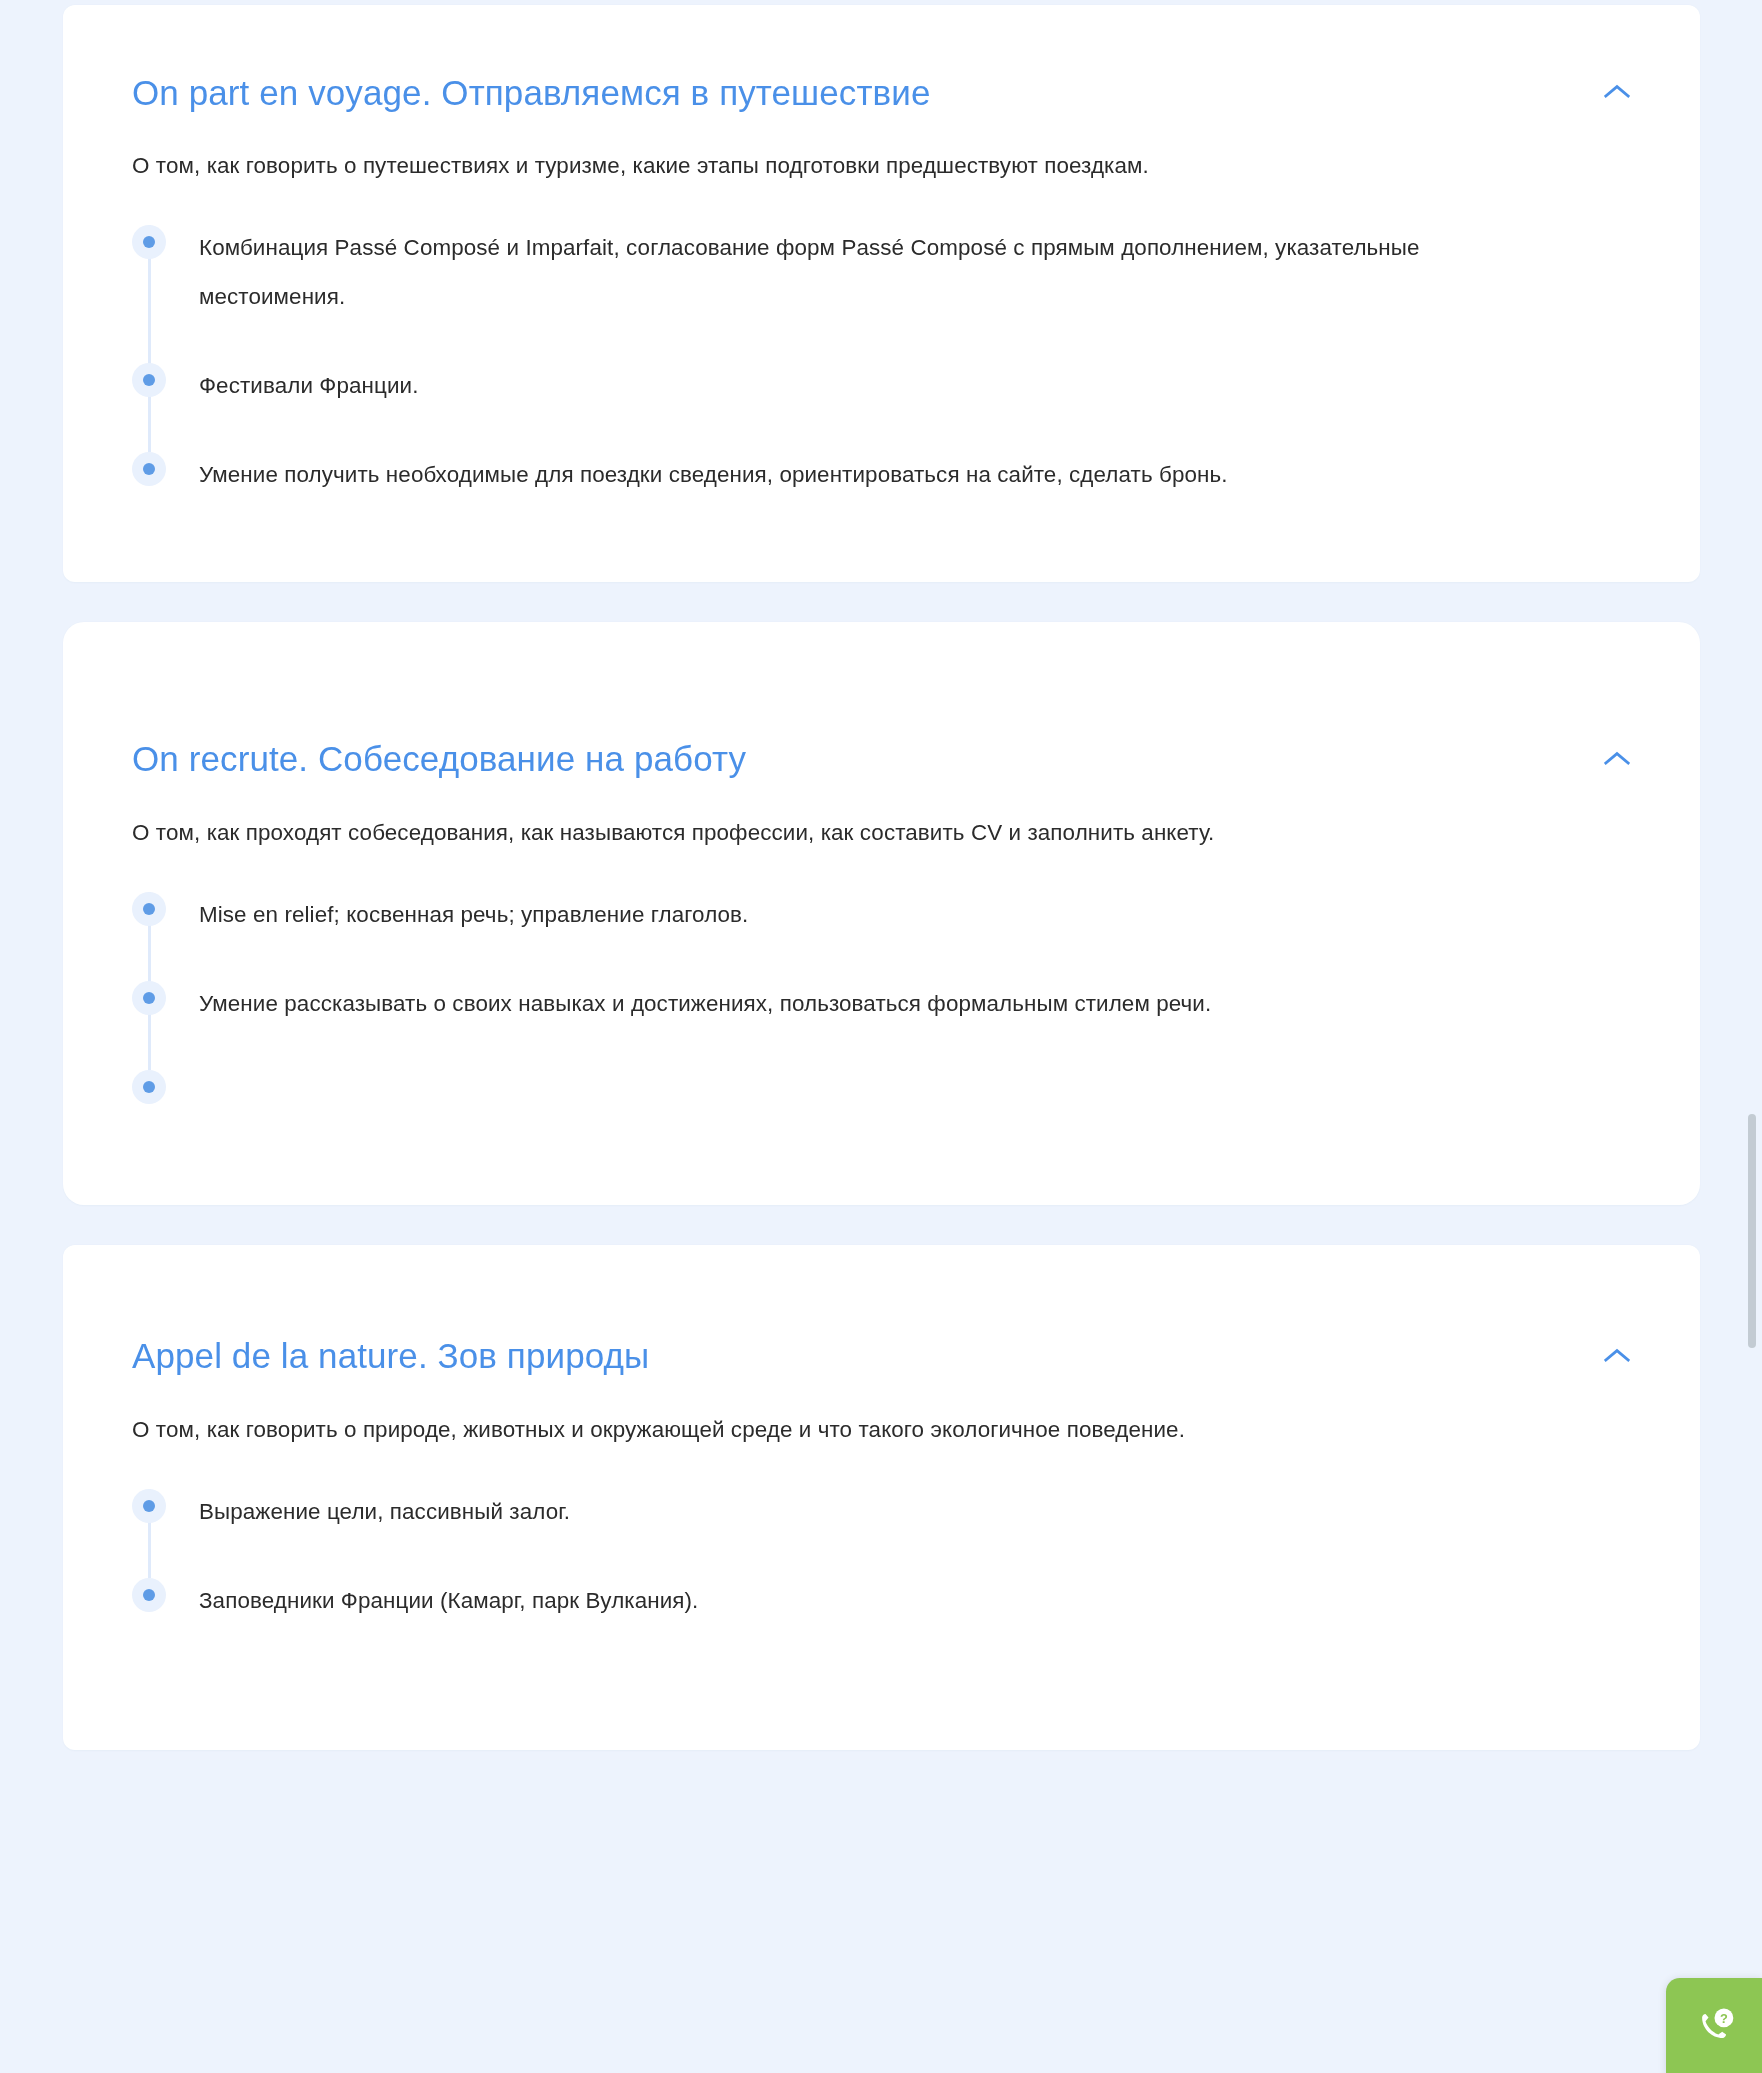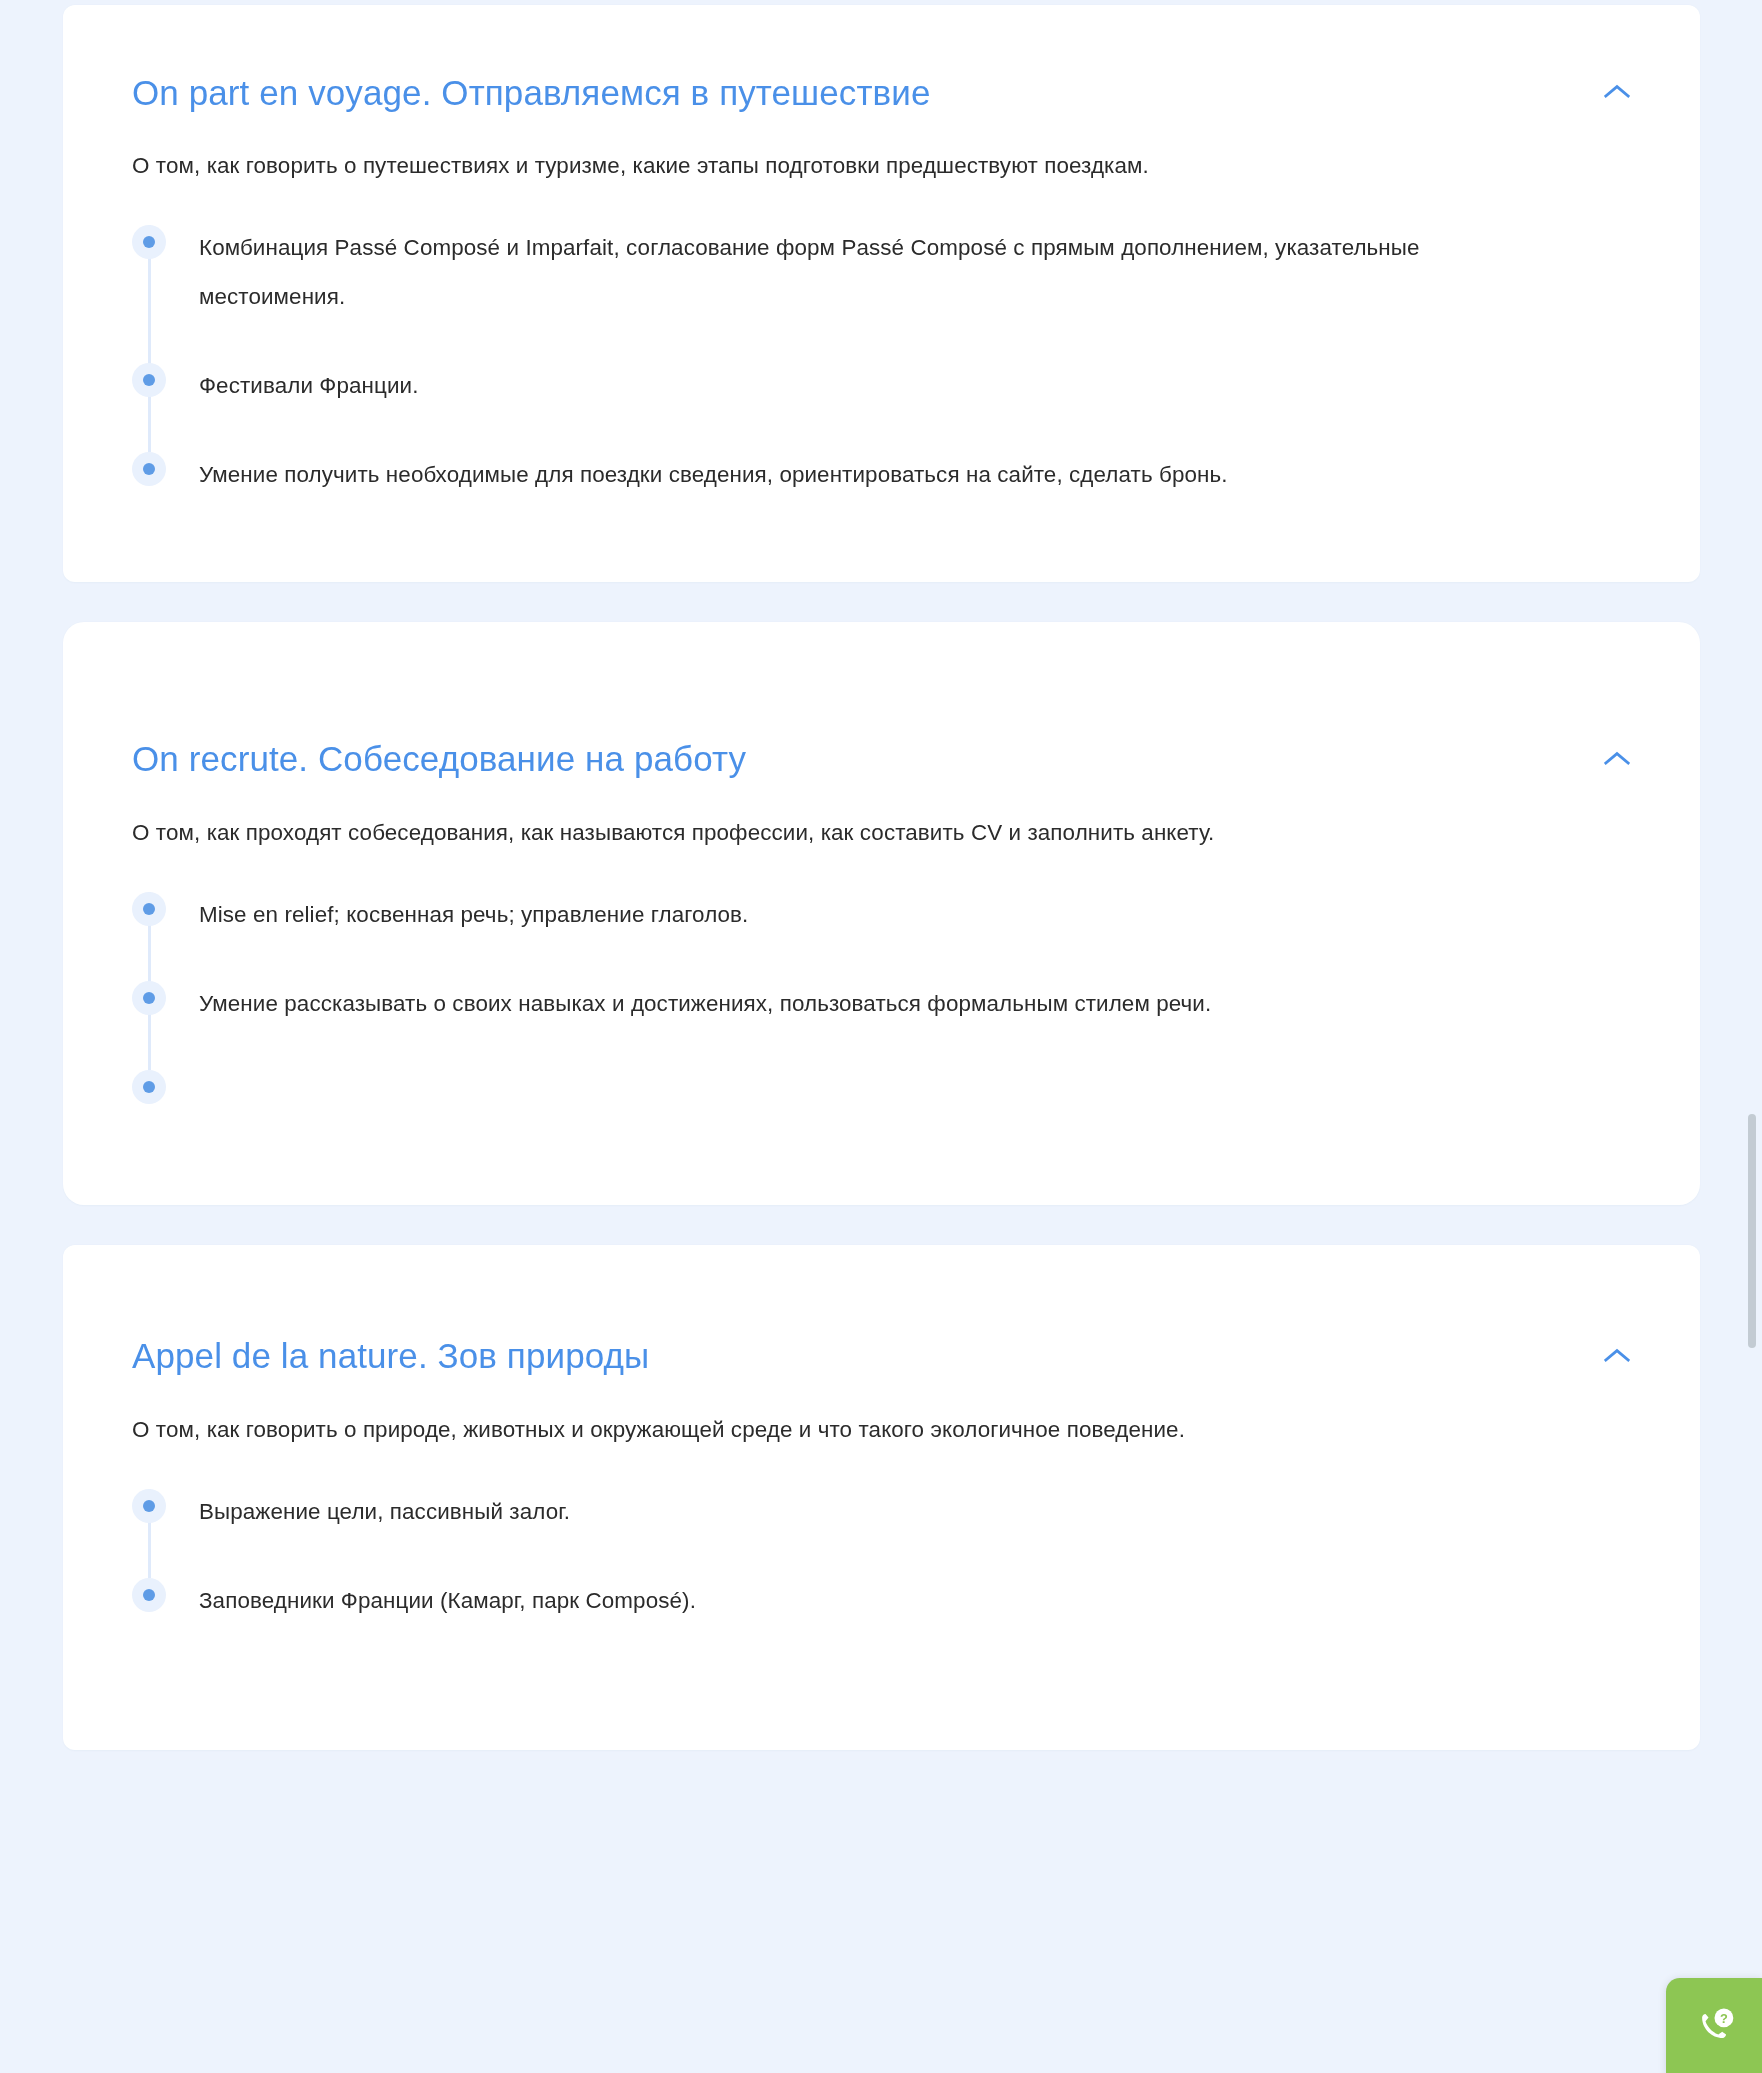--- a/index.html
+++ b/index.html
@@ -257,21 +257,21 @@
 
       <p class="card-desc">О том, как говорить о природе, животных и окружающей среде и что такого экологичное поведение.</p>
 
       <ul class="bullet-list">
         <li class="bullet-item">
           <span class="bullet-marker"></span>
           <span class="bullet-text">Выражение цели, пассивный залог.</span>
         </li>
         <li class="bullet-item">
           <span class="bullet-marker"></span>
-          <span class="bullet-text">Заповедники Франции (Камарг, парк Composé).</span>
+          <span class="bullet-text">Заповедники Франции (Камарг, парк Вулкания).</span>
         </li>
       </ul>
     </section>
 
   </div>
 
   <div class="scrollbar-track">
     <div class="scrollbar-thumb"></div>
   </div>
 

